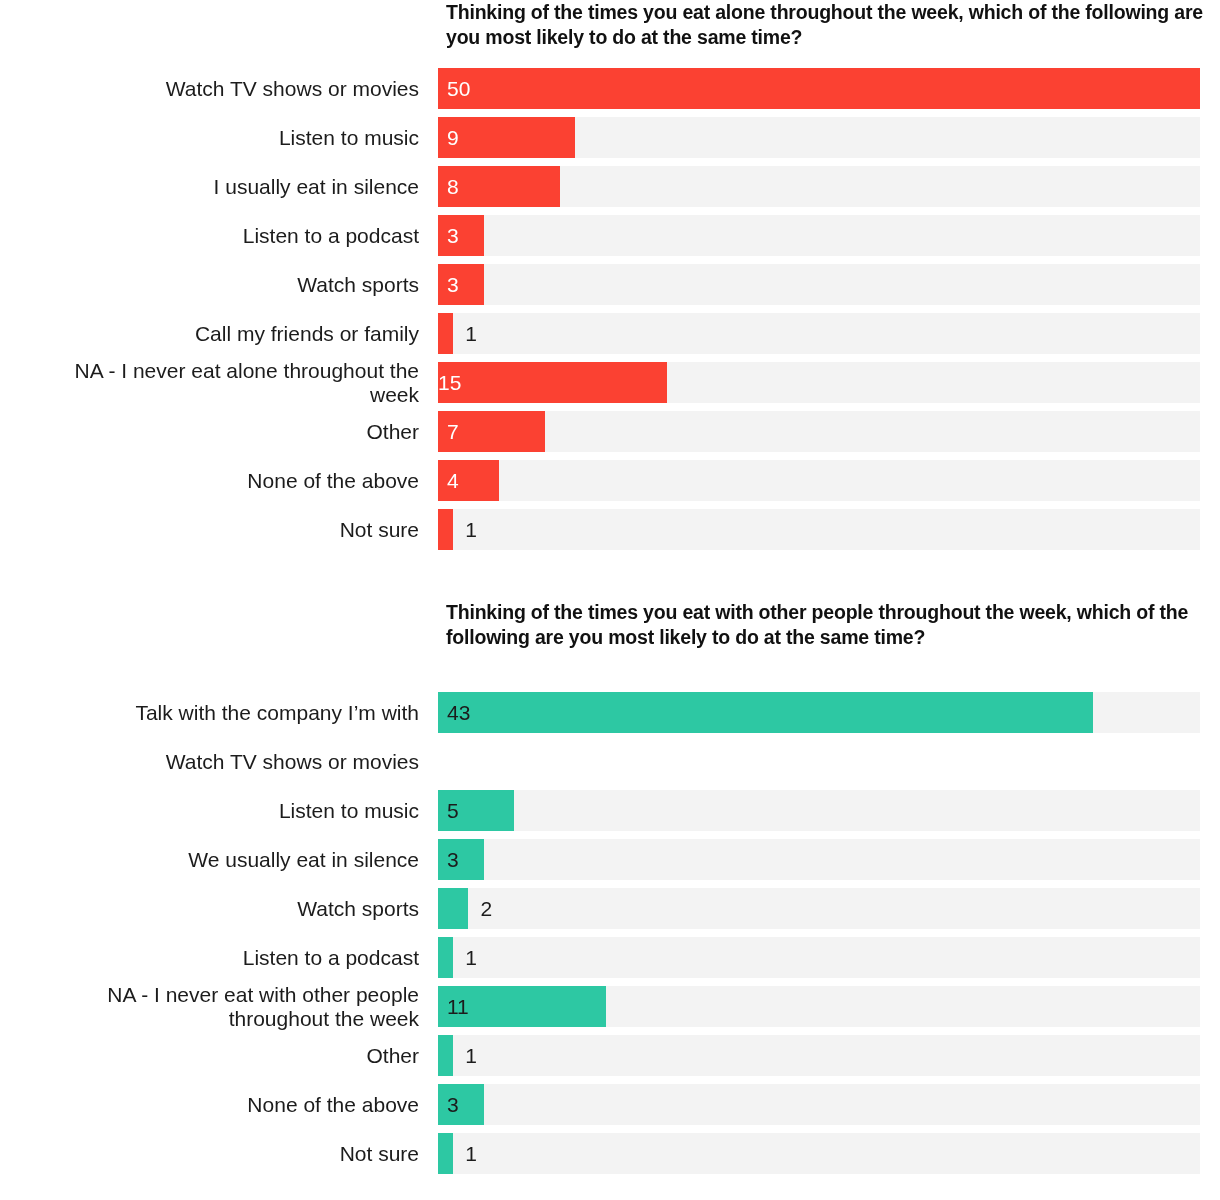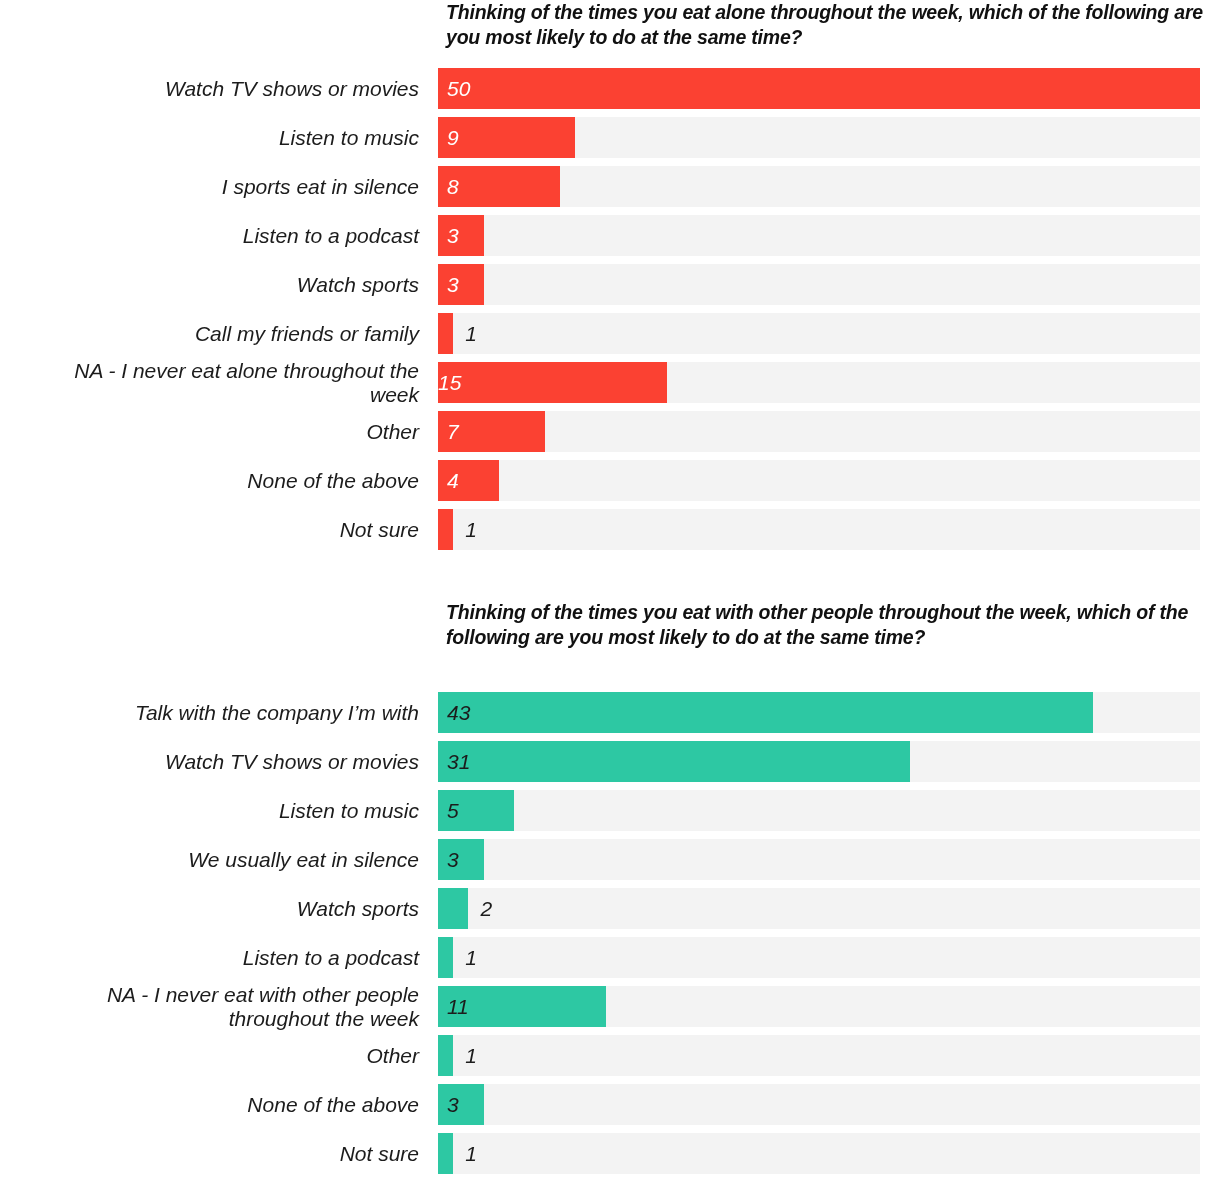--- a/index.html
+++ b/index.html
@@ -12,21 +12,20 @@
     height: 1200px;
     font-family: "Liberation Sans", sans-serif;
     color: #1a1a1a;
     overflow: hidden;
   }
 
   .page {
     position: relative;
     width: 1220px;
     height: 1024px;
-    font-style: italic;
   }
 
   
   .chart-block {
     position: absolute;
     left: 0;
     width: 1220px;
   }
   #chart-1 { top: 0; }
   #chart-2 { top: 600px; }
@@ -119,21 +118,21 @@
           </div>
         </div>
         <div class="row">
           <div class="row-label">Listen to music</div>
           <div class="track" style="background: rgb(243, 243, 243);">
             <div class="bar" style="width: 137.16px; background: rgb(251, 65, 50);"></div>
             <div class="bar-value inside" style="left: 9px;">9</div>
           </div>
         </div>
         <div class="row">
-          <div class="row-label">I sports eat in silence</div>
+          <div class="row-label">I usually eat in silence</div>
           <div class="track" style="background: rgb(243, 243, 243);">
             <div class="bar" style="width: 121.92px; background: rgb(251, 65, 50);"></div>
             <div class="bar-value inside" style="left: 9px;">8</div>
           </div>
         </div>
         <div class="row">
           <div class="row-label">Listen to a podcast</div>
           <div class="track" style="background: rgb(243, 243, 243);">
             <div class="bar" style="width: 45.72px; background: rgb(251, 65, 50);"></div>
             <div class="bar-value inside" style="left: 9px;">3</div>
@@ -190,24 +189,20 @@
     <div class="rows">
         <div class="row">
           <div class="row-label">Talk with the company I’m with</div>
           <div class="track" style="background: rgb(243, 243, 243);">
             <div class="bar" style="width: 655.32px; background: rgb(45, 200, 163);"></div>
             <div class="bar-value inside-dark" style="left: 9px;">43</div>
           </div>
         </div>
         <div class="row">
           <div class="row-label">Watch TV shows or movies</div>
-          <div class="track" style="background: rgb(243, 243, 243);">
-            <div class="bar" style="width: 472.44px; background: rgb(45, 200, 163);"></div>
-            <div class="bar-value inside-dark" style="left: 9px;">31</div>
-          </div>
         </div>
         <div class="row">
           <div class="row-label">Listen to music</div>
           <div class="track" style="background: rgb(243, 243, 243);">
             <div class="bar" style="width: 76.2px; background: rgb(45, 200, 163);"></div>
             <div class="bar-value inside-dark" style="left: 9px;">5</div>
           </div>
         </div>
         <div class="row">
           <div class="row-label">We usually eat in silence</div>

